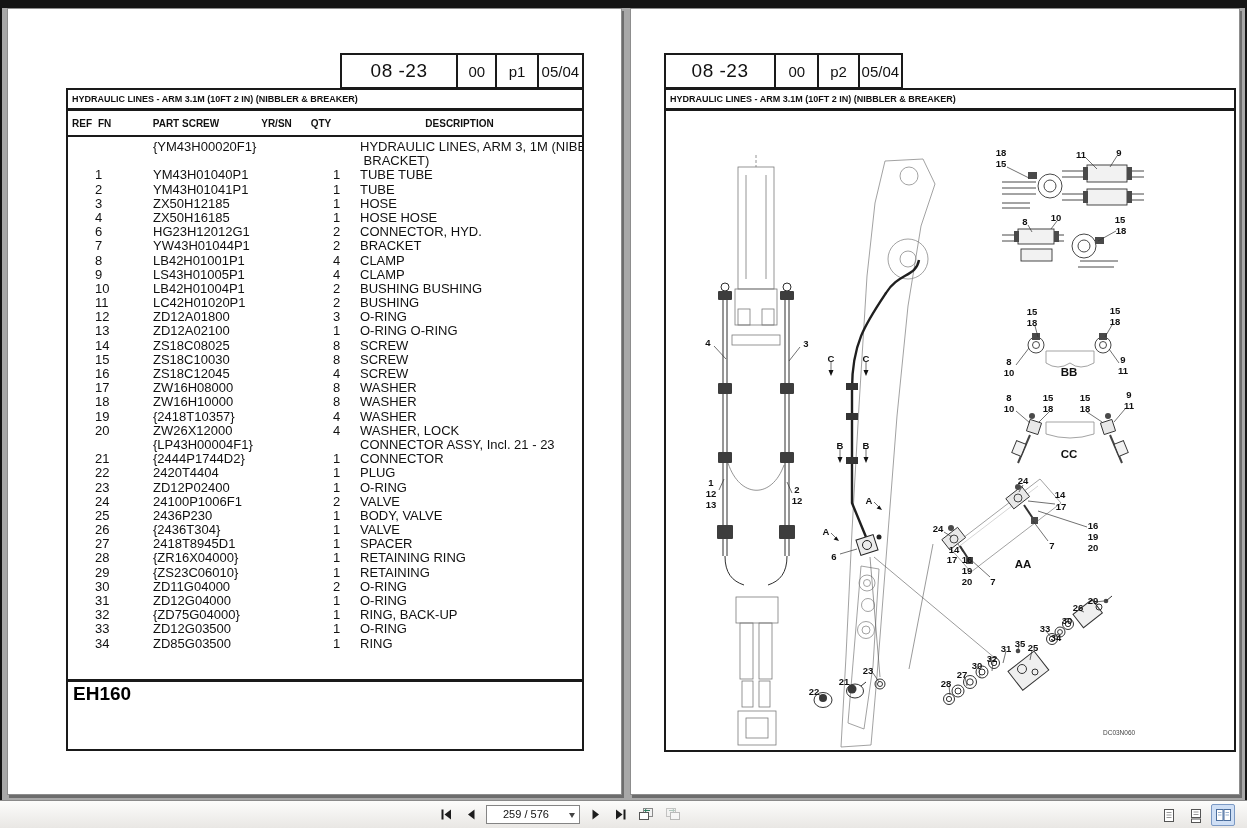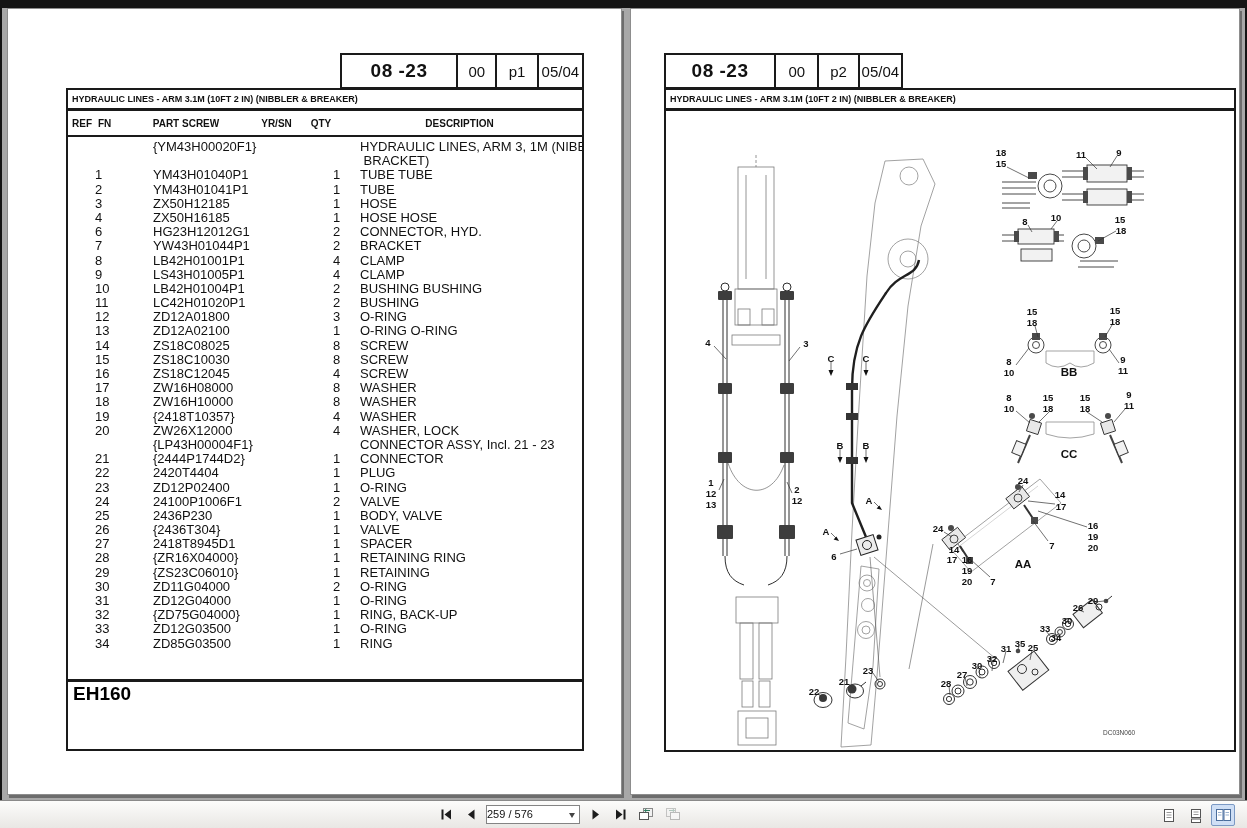--- a/index.html
+++ b/index.html
@@ -9,21 +9,21 @@
   .doc-area { position:absolute; left:2px; top:8px; width:1243px; height:792px; background:#a8a8a8; }
   .page { position:absolute; top:0; height:787px; background:#fff; border:1px solid #8d8d8d;
           box-shadow:2px 3px 0 rgba(70,70,70,.6); }
   .page-left  { left:5px;   width:615px; }
   .page-right { left:628px; width:610px; }
 
   
   .refbox { position:absolute; top:44px; height:36px; display:flex; border:2px solid #1a1a1a; background:#fff; }
   .refbox .cell { display:flex; align-items:center; justify-content:center; font-size:15px; color:#111;
                   border-left:2px solid #1a1a1a; }
-  .refbox .cell:first-child { border-left:none; font-size:19px; font-weight:bold; letter-spacing:.5px; }
+  .refbox .cell:first-child { border-left:none; font-size:19px; font-weight:normal; letter-spacing:.5px; }
   .page-left  .refbox { left:332px; width:244px; }
   .page-right .refbox { left:33px;  width:239px; }
 
   .titlebar { position:absolute; top:79px; height:22px; border:2px solid #1a1a1a; background:#fff;
               display:flex; align-items:center; padding-left:4px; font-size:9px; font-weight:bold; color:#111; }
   .page-left  .titlebar { left:58px; width:518px; }
   .page-right .titlebar { left:33px; width:572px; }
 
   
   .ptable { position:absolute; left:58px; top:100px; width:518px; height:572px; border:2px solid #1a1a1a; background:#fff; }
@@ -52,21 +52,21 @@
   .ldr  { stroke:#333; stroke-width:.7; fill:none; }
   .ah   { fill:#111; stroke:none; }
   .code { font:6.5px "Liberation Sans", sans-serif; fill:#444; }
 
   
   .toolbar { position:absolute; left:0; top:800px; width:1247px; height:28px;
              background:linear-gradient(#fcfcfb,#e9e7e4); border-top:1px solid #8a8a8a; }
   .navgroup { position:absolute; left:436px; top:3px; display:flex; align-items:center; gap:5px; }
   .tbtn { width:20px; height:20px; display:flex; align-items:center; justify-content:center; border-radius:2px; cursor:default; }
   .pagecombo { position:relative; width:94px; height:19px; background:#fff; border:1px solid #848484;
-               display:flex; align-items:center; font-size:11px; color:#111; }
+               display:flex; align-items:center; padding-left:16px; font-size:11px; color:#111; }
   .combo-arrow { position:absolute; right:4px; top:7px; width:0; height:0;
                  border-left:3.5px solid transparent; border-right:3.5px solid transparent; border-top:5px solid #444; }
   .viewbtn { width:22px; height:20px; display:flex; align-items:center; justify-content:center; }
   .layoutgroup { position:absolute; left:1157px; top:3px; display:flex; align-items:center; gap:3px; }
   .layoutbtn { width:24px; height:22px; display:flex; align-items:center; justify-content:center;
                border:1px solid transparent; border-radius:2px; }
   .layoutbtn.selected { background:#cfdff5; border:1px solid #7b99c4; }
 </style>
 </head>
 <body>

